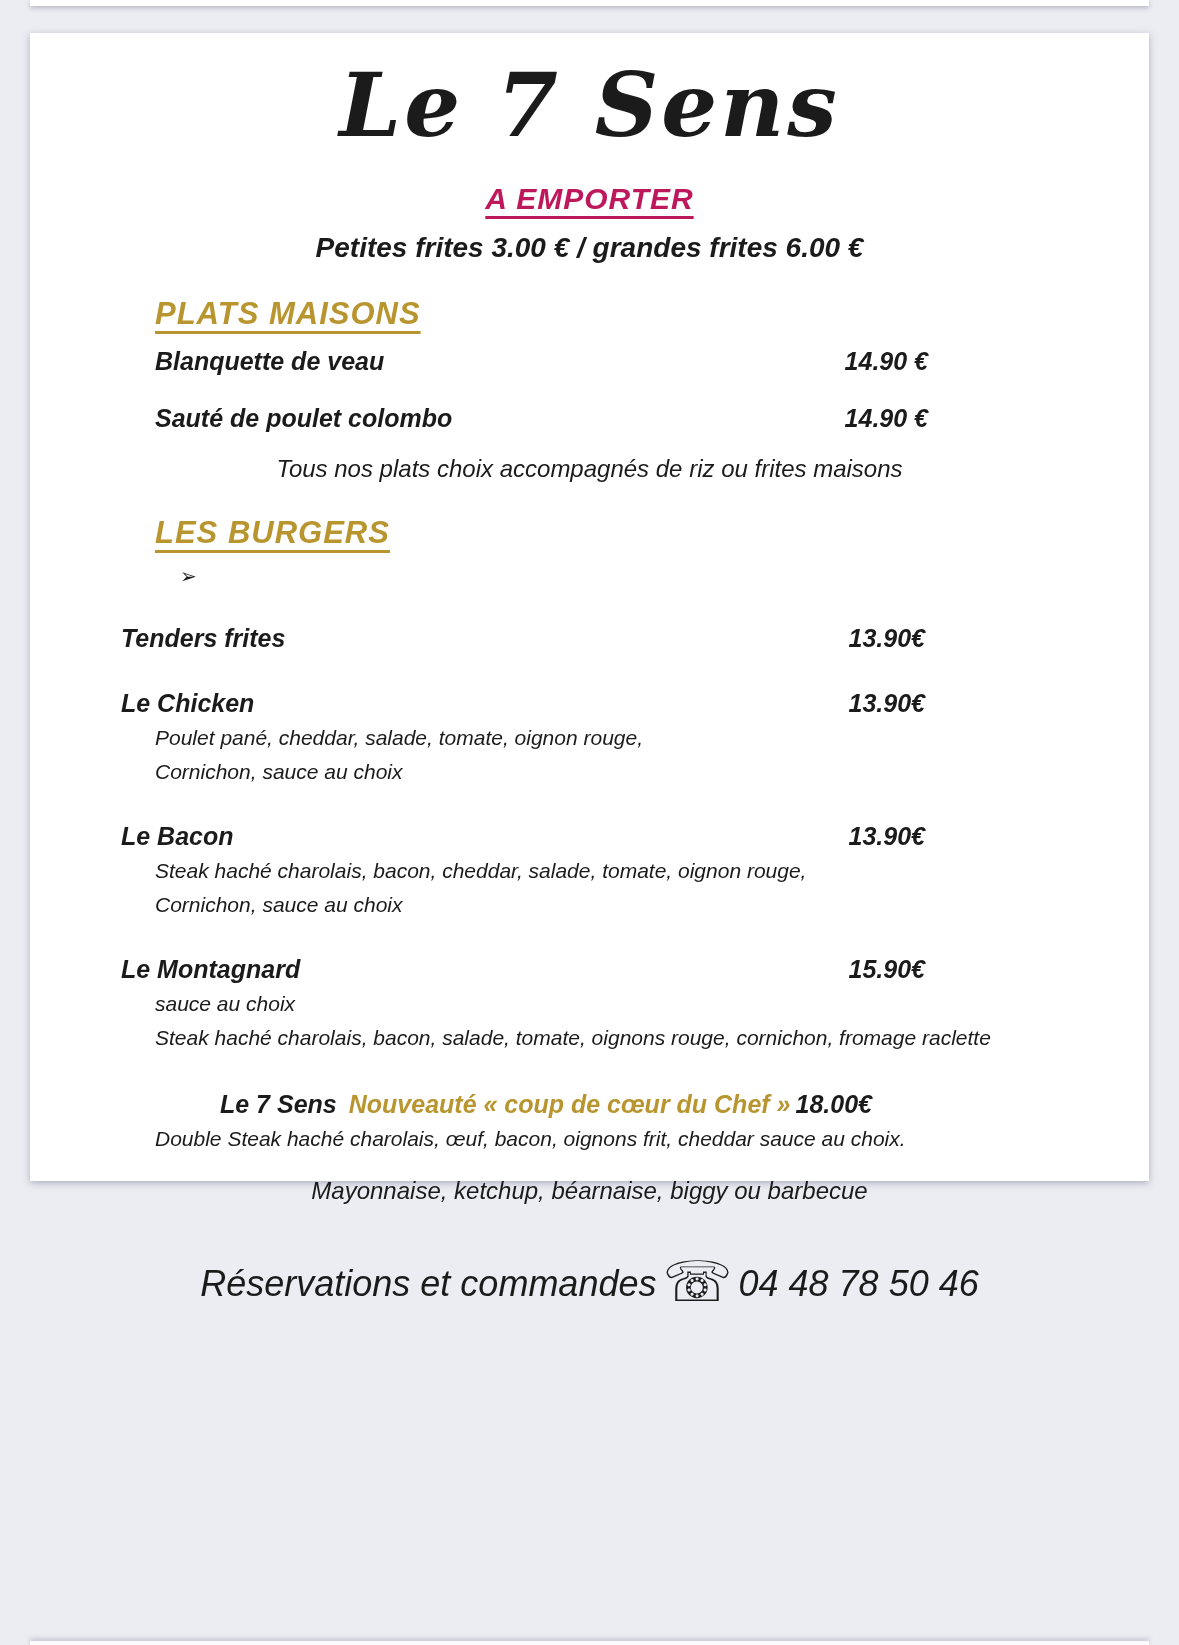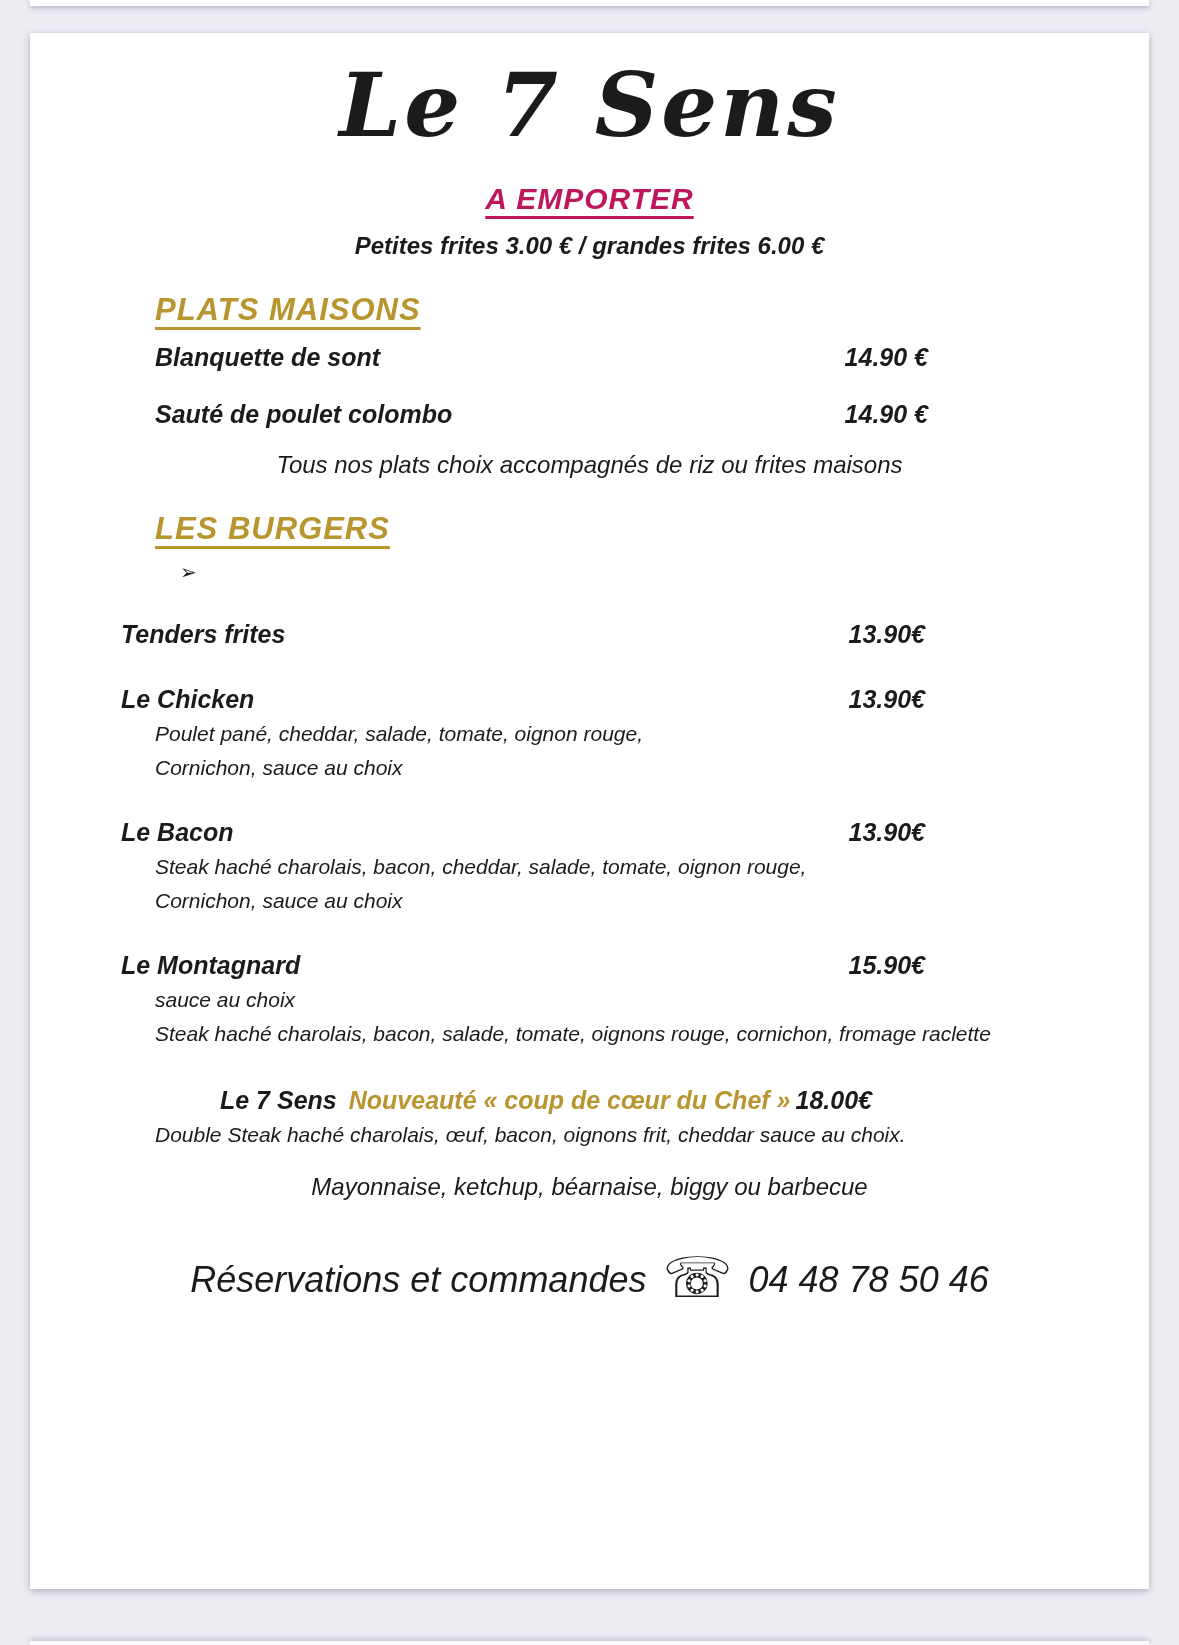--- a/index.html
+++ b/index.html
@@ -13,21 +13,21 @@
   }
   .prev-page-sliver{
     position:absolute;left:30px;top:0;width:1119px;height:6px;
     background:#ffffff;box-shadow:0 2px 5px rgba(110,110,135,.45);
   }
   .next-page-sliver{
     position:absolute;left:30px;top:1641px;width:1119px;height:4px;
     background:#fbfbfd;box-shadow:0 -2px 5px rgba(110,110,135,.4);
   }
   .page{
-    position:absolute;left:30px;top:33px;width:1119px;height:1556px;
+    position:absolute;left:30px;top:33px;width:1119px;height:1148px;
     background:#ffffff;
     box-shadow:0 2px 7px rgba(110,110,135,.5);
     box-sizing:border-box;
   }
   .title{
     margin-top:22px;
     text-align:center;
     font-family:"DejaVu Serif",serif;
     font-style:italic;font-weight:bold;
     font-size:88px;letter-spacing:3px;
@@ -36,21 +36,21 @@
   .gold{color:#B8952F;}
   .emporter-heading{
     margin-top:26px;text-align:center;
     font-size:30px;font-weight:bold;font-style:italic;
     color:#be185d;
     text-decoration:underline;text-decoration-thickness:3px;text-underline-offset:7px;
     letter-spacing:1px;
   }
   .emporter-note{
     margin-top:16px;text-align:center;
-    font-size:24px;font-weight:bold;font-style:italic;
+    font-size:28px;font-weight:bold;font-style:italic;
   }
   .section-heading{
     margin:50px 0 0 125px;
     font-size:31px;font-weight:bold;font-style:italic;
     color:#B8952F;
     text-decoration:underline;text-decoration-thickness:3px;text-underline-offset:7px;
     letter-spacing:1px;
     display:inline-block;
   }
   .section-heading-wrap{line-height:0;}
@@ -82,21 +82,21 @@
     margin-top:46px;text-align:center;
     font-size:26px;font-weight:bold;font-style:italic;
     text-decoration:underline;text-decoration-thickness:2px;text-underline-offset:5px;
   }
   .sauce-list{
     margin-top:24px;text-align:center;
     font-style:italic;font-size:24px;
   }
   .footer{
     margin-top:58px;
-    display:flex;justify-content:center;align-items:center;gap:16px;
+    display:flex;justify-content:center;align-items:center;gap:6px;
     font-style:italic;font-size:36px;
   }
   .phone-icon{
     font-style:normal;font-size:56px;line-height:0;
     position:relative;top:-2px;
   }
 </style>
 </head>
 <body>
 
@@ -107,21 +107,21 @@
   <div class="title">Le 7 Sens</div>
 
   <div class="emporter-heading">A EMPORTER</div>
   <div class="emporter-note">Petites frites 3.00 € / grandes frites 6.00 €</div>
 
   <div class="section-heading-wrap">
     <div class="section-heading">PLATS MAISONS</div>
   </div>
 
   <div class="menu-row row-plats">
-    <span>Blanquette de sont</span>
+    <span>Blanquette de veau</span>
     <span class="price">14.90 €</span>
   </div>
   <div class="menu-row row-plats">
     <span>Sauté de poulet colombo</span>
     <span class="price">14.90 €</span>
   </div>
 
   <div class="plats-note">Tous nos plats choix accompagnés de riz ou frites maisons</div>
 
   <div class="section-heading-wrap">

